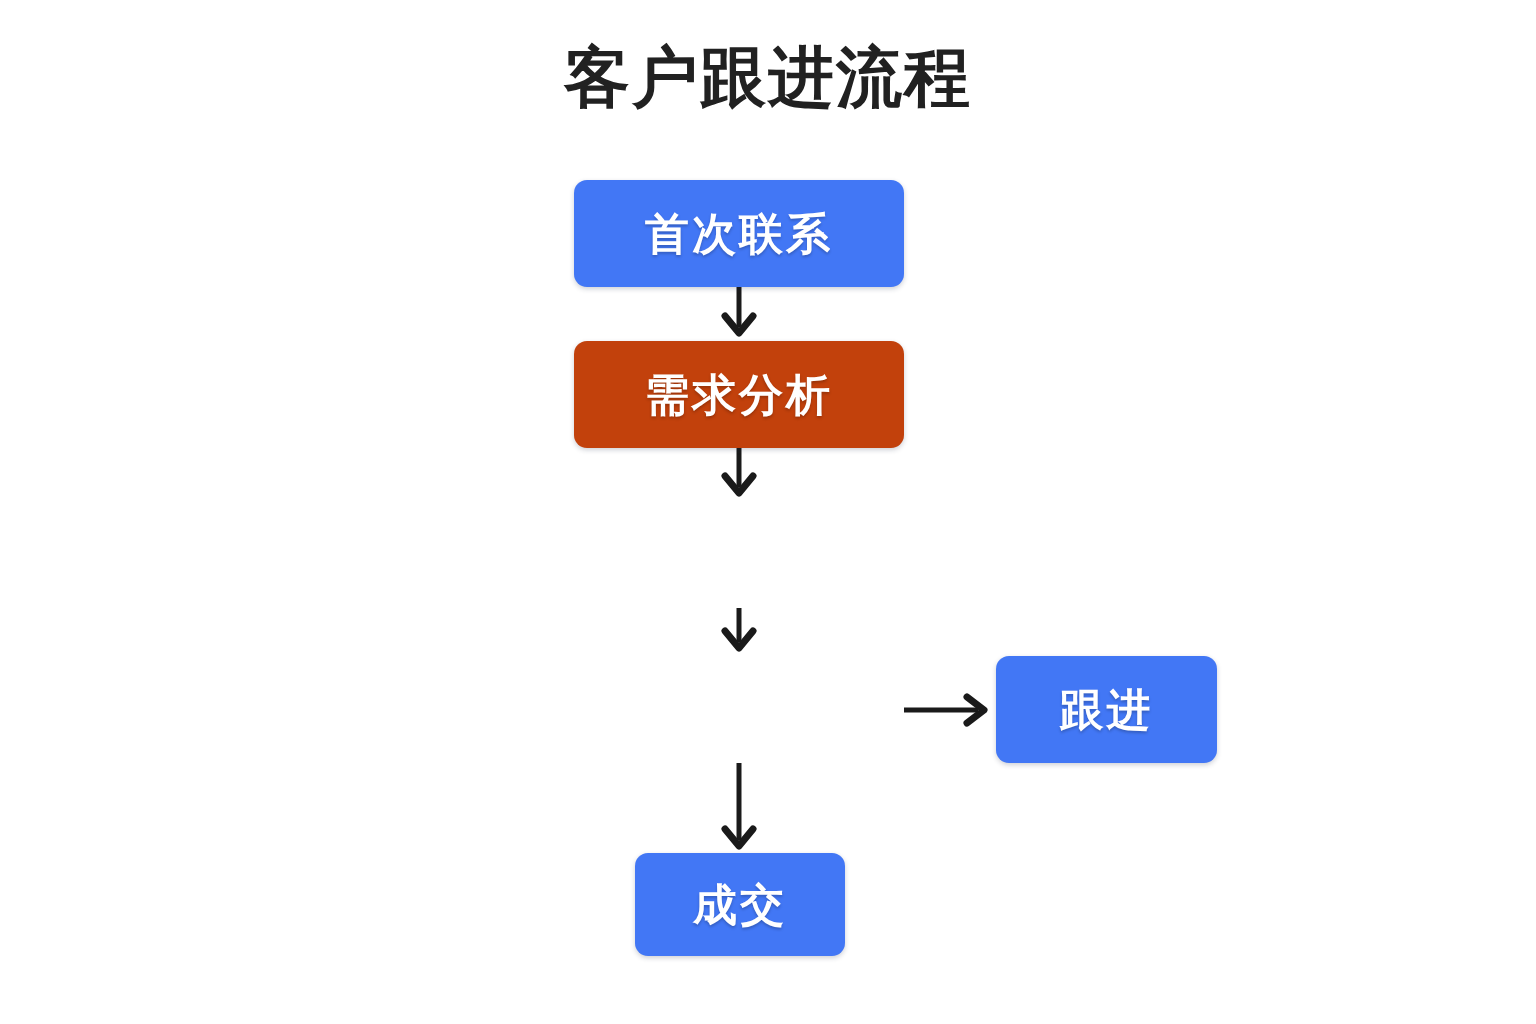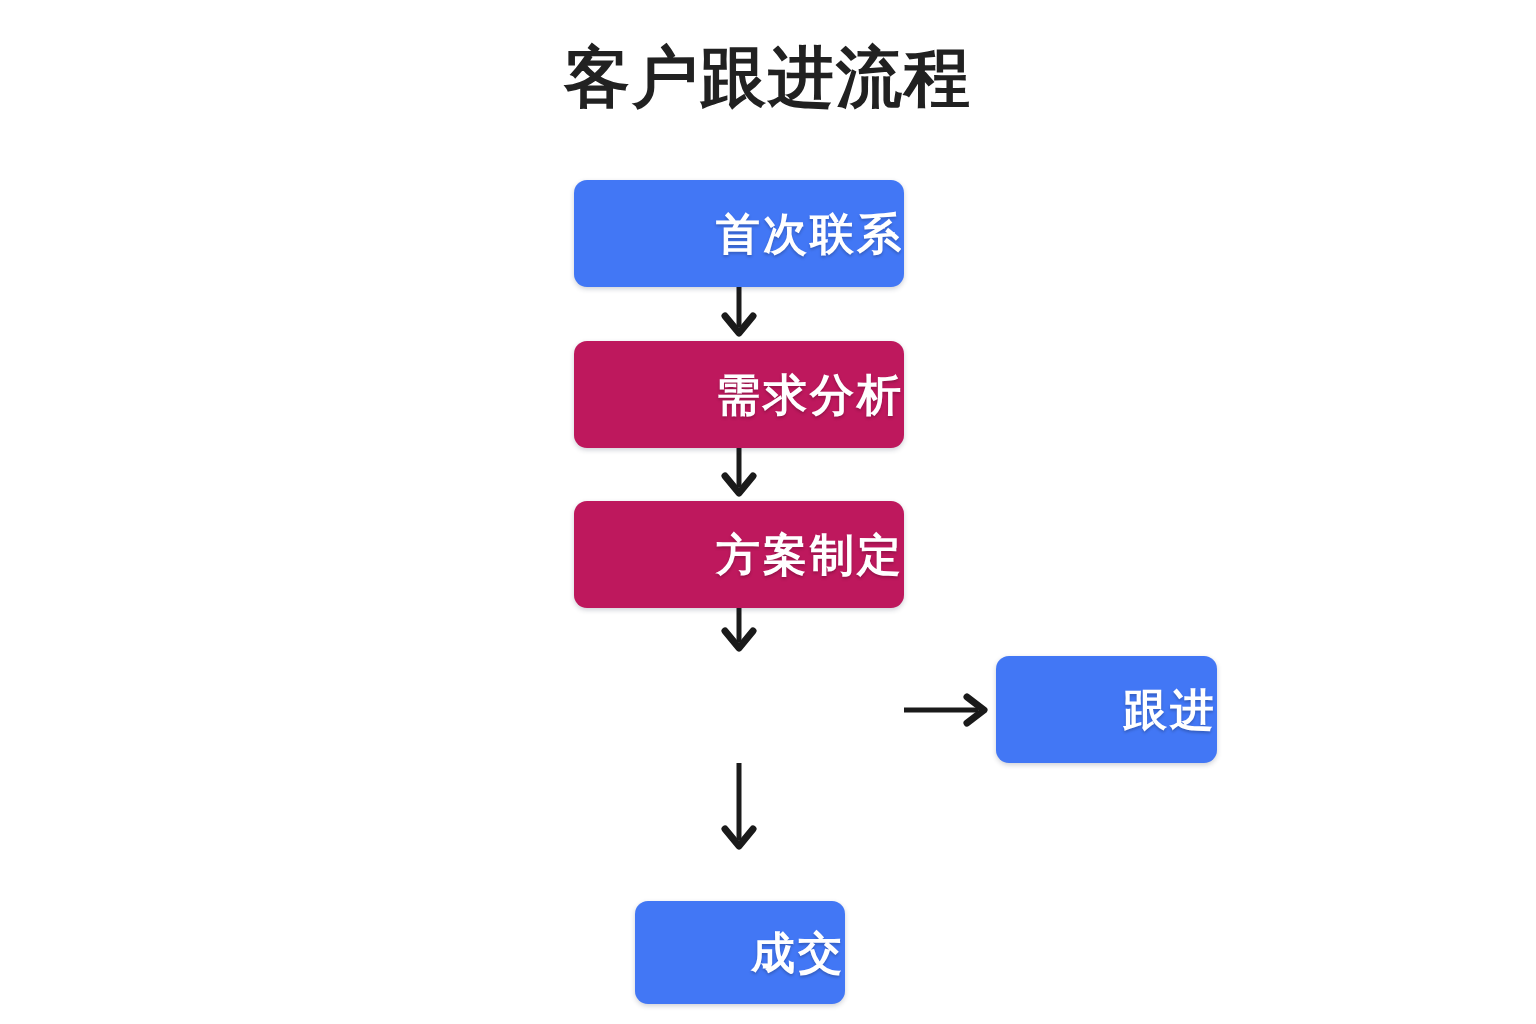--- a/index.html
+++ b/index.html
@@ -35,45 +35,45 @@
     letter-spacing: 2px;
     line-height: 1.1;
     white-space: nowrap;
   }
 
   
   .node {
     position: absolute;
     display: flex;
     align-items: center;
-    justify-content: flex-end;
+    justify-content: center;
     border-radius: 13px;
     box-sizing: border-box;
     box-shadow: 0 2px 5px rgba(30, 40, 70, 0.22);
   }
   .node-label {
     color: #ffffff;
     font-weight: 700;
     font-size: 44px;
     letter-spacing: 3px;
     line-height: 1;
     text-shadow: 0 2px 3px rgba(0, 0, 0, 0.22);
     white-space: nowrap;
     user-select: none;
   }
   .node.blue   { background: #4277f5; }
-  .node.orange { background: #be185d; }
+  .node.orange { background: #c2410c; }
 
   
   #node-first-contact { left: 574px; top: 180px;  width: 330px; height: 107px; }
   #node-needs-analysis{ left: 574px; top: 341px;  width: 330px; height: 107px; }
   #node-plan-making   { left: 574px; top: 501px;  width: 330px; height: 107px; }
   #node-quotation     { left: 574px; top: 656px;  width: 330px; height: 107px; }
   #node-follow-up     { left: 996px; top: 656px;  width: 221px; height: 107px; }
-  #node-deal-closed   { left: 635px; top: 853px;  width: 210px; height: 103px; margin-top: 48px; }
+  #node-deal-closed   { left: 635px; top: 853px;  width: 210px; height: 103px; }
 
   
   #connectors {
     position: absolute;
     left: 0;
     top: 0;
     width: 1536px;
     height: 1024px;
     pointer-events: none;
   }
@@ -114,23 +114,20 @@
   </svg>
 
   <div class="node blue" id="node-first-contact">
     <span class="node-label">首次联系</span>
   </div>
 
   <div class="node orange" id="node-needs-analysis">
     <span class="node-label">需求分析</span>
   </div>
 
-  <div class="node orange" id="node-plan-making">
-    <span class="node-label">方案制定</span>
-  </div>
 
 
   <div class="node blue" id="node-follow-up">
     <span class="node-label">跟进</span>
   </div>
 
   <div class="node blue" id="node-deal-closed">
     <span class="node-label">成交</span>
   </div>
 

